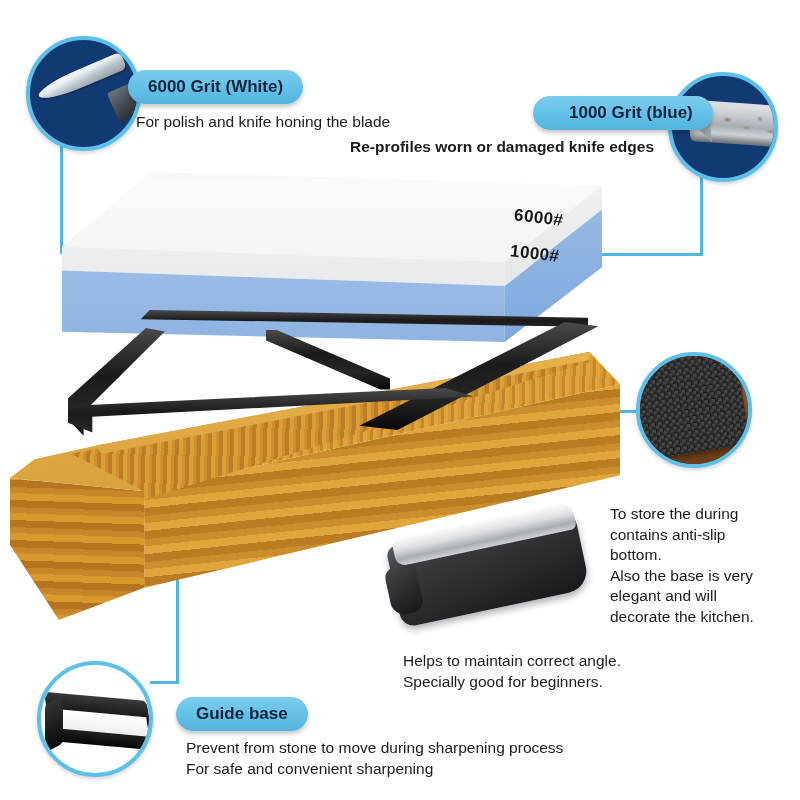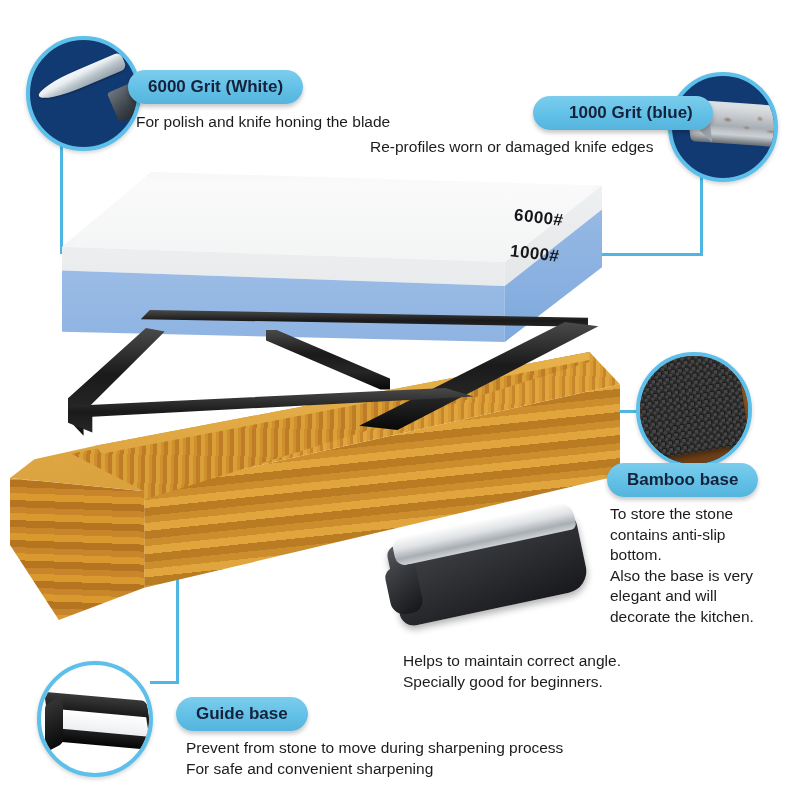--- a/index.html
+++ b/index.html
@@ -357,28 +357,27 @@
     <div class="blade"></div>
     <div class="blade-tang"></div>
   </div>
   <div class="pill" style="left:128px; top:70px;">6000 Grit (White)</div>
   <div class="txt" style="left:136px; top:112px; width:420px;">For polish and knife honing the blade</div>
 
   <div class="circle" style="left:668px; top:72px; width:110px; height:110px;">
     <div class="worn-edge"></div>
   </div>
   <div class="pill" style="left:533px; top:96px;padding-left:36px;">1000 Grit (blue)</div>
-  <div class="txt" style="left:370px; top:137px; width:330px;">Re-profiles worn or damaged knife edges</div>
+  <div class="txt" style="left:350px; top:137px; width:330px;font-weight:bold;">Re-profiles worn or damaged knife edges</div>
 
   <div class="circle" style="left:636px; top:352px; width:116px; height:116px;">
     <div class="mesh-wood"></div>
     <div class="mesh"></div>
   </div>
-  <div class="pill" style="left:607px; top:463px;">Bamboo base</div>
-  <div class="txt" style="left:610px; top:504px; width:190px;">To store the stone
+  <div class="txt" style="left:610px; top:504px; width:190px;">To store the during
 contains anti-slip
 bottom.
 Also the base is very
 elegant and will
 decorate the kitchen.</div>
 
   <div class="txt" style="left:403px; top:651px; width:300px;">Helps to maintain correct angle.
 Specially good for beginners.</div>
 
   <div class="circle light" style="left:37px; top:661px; width:116px; height:116px;">

